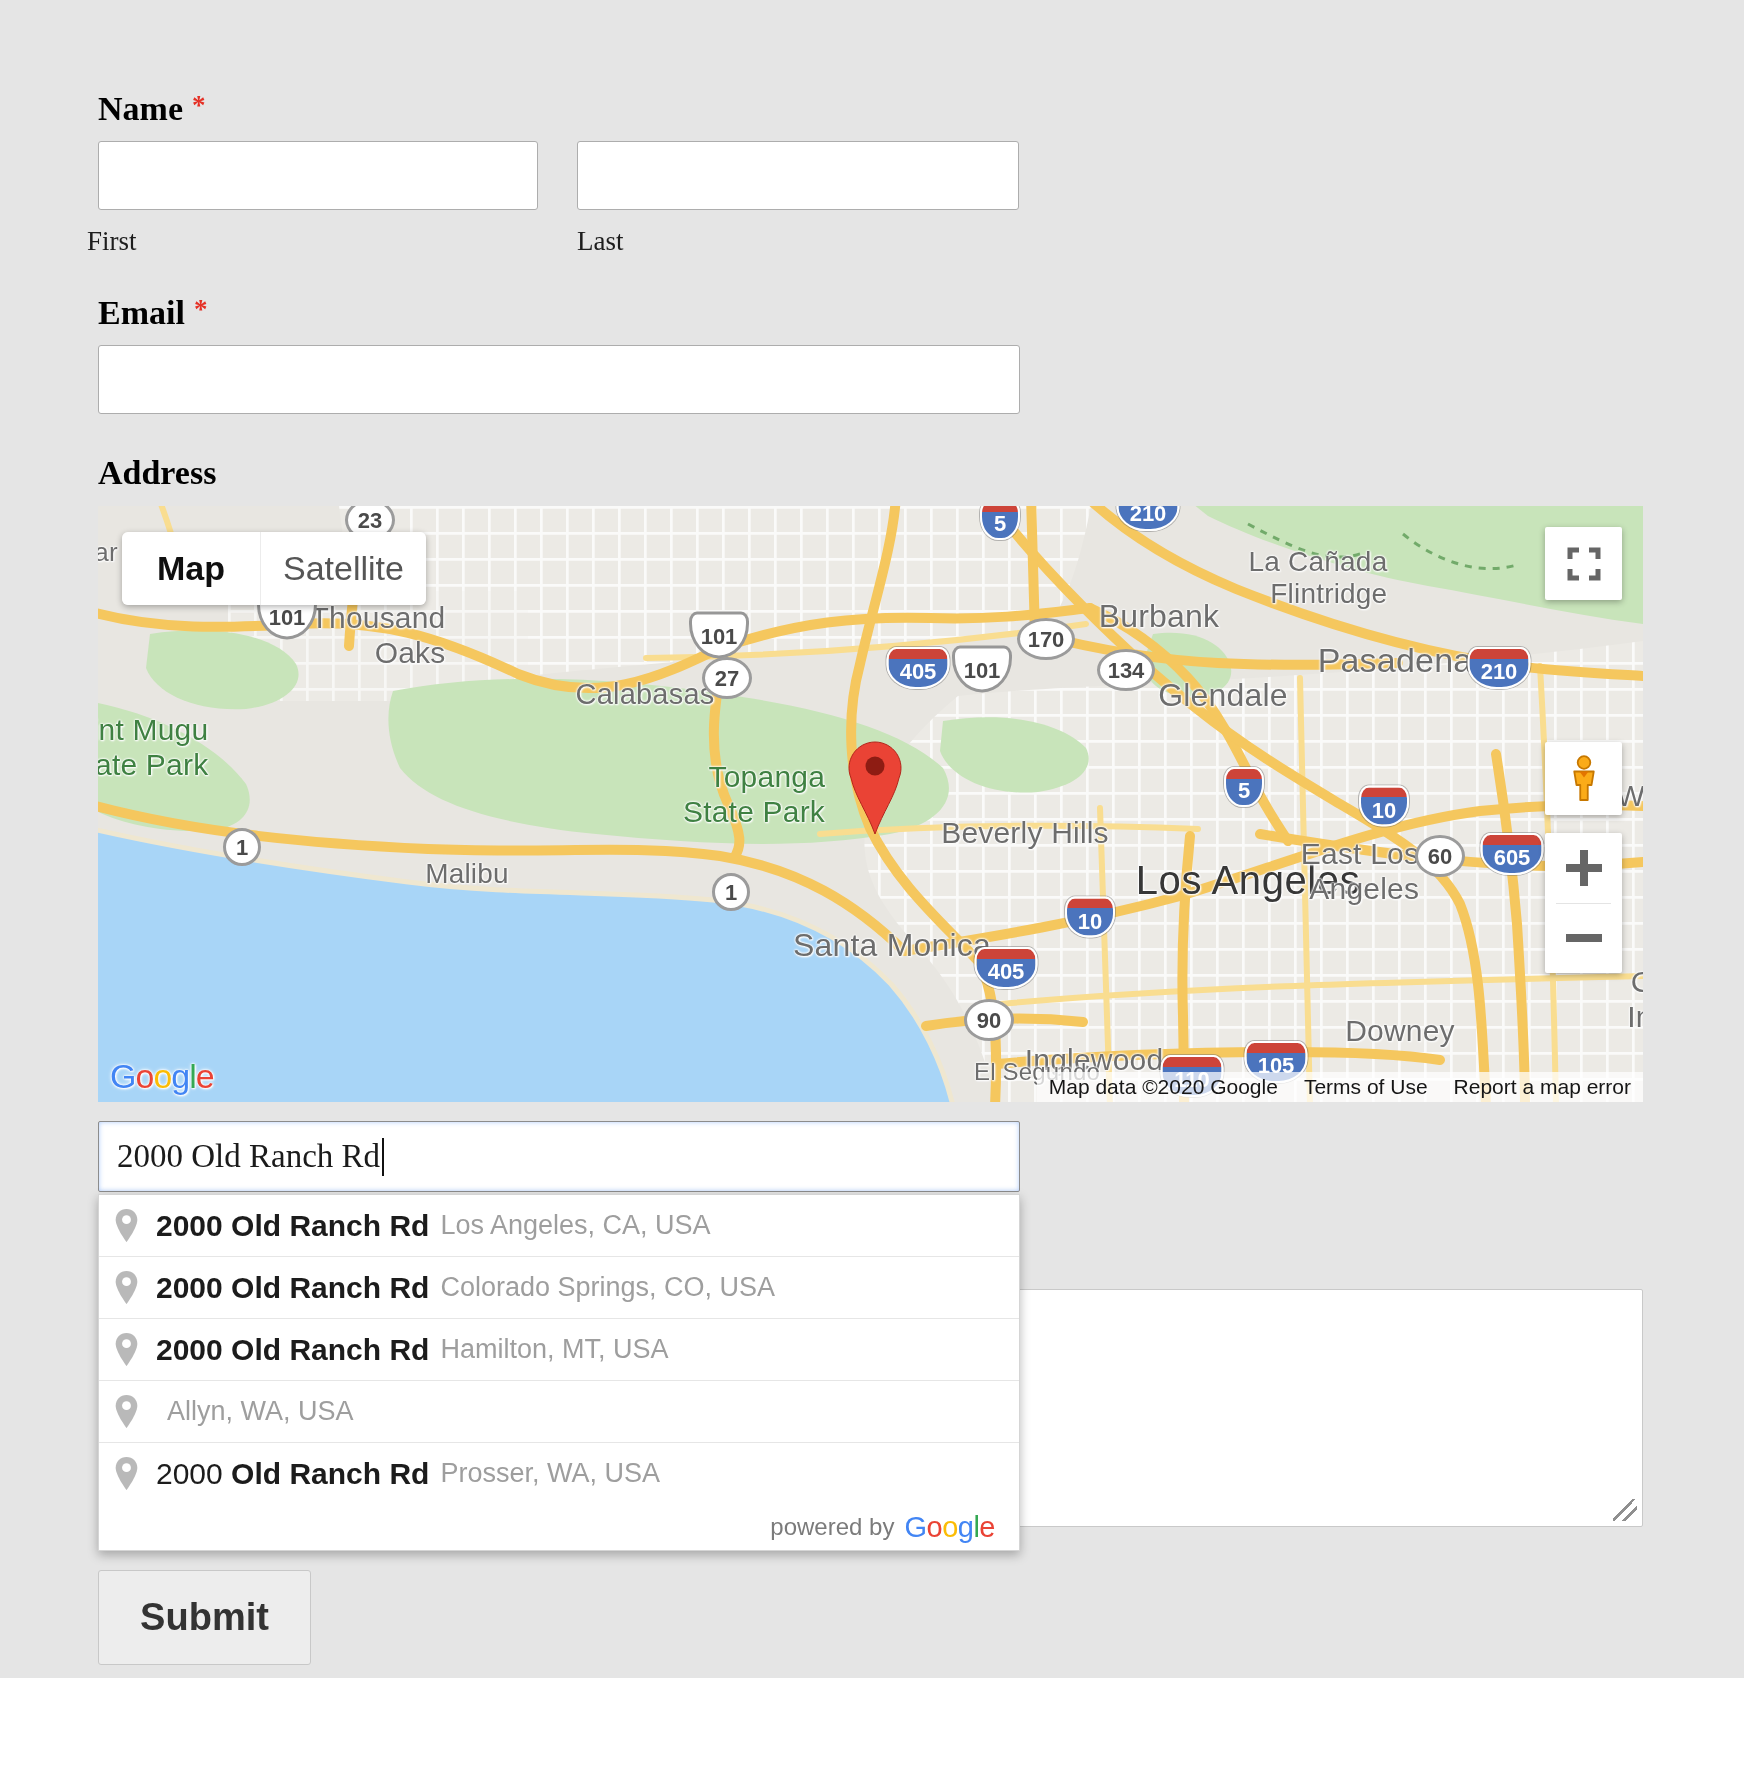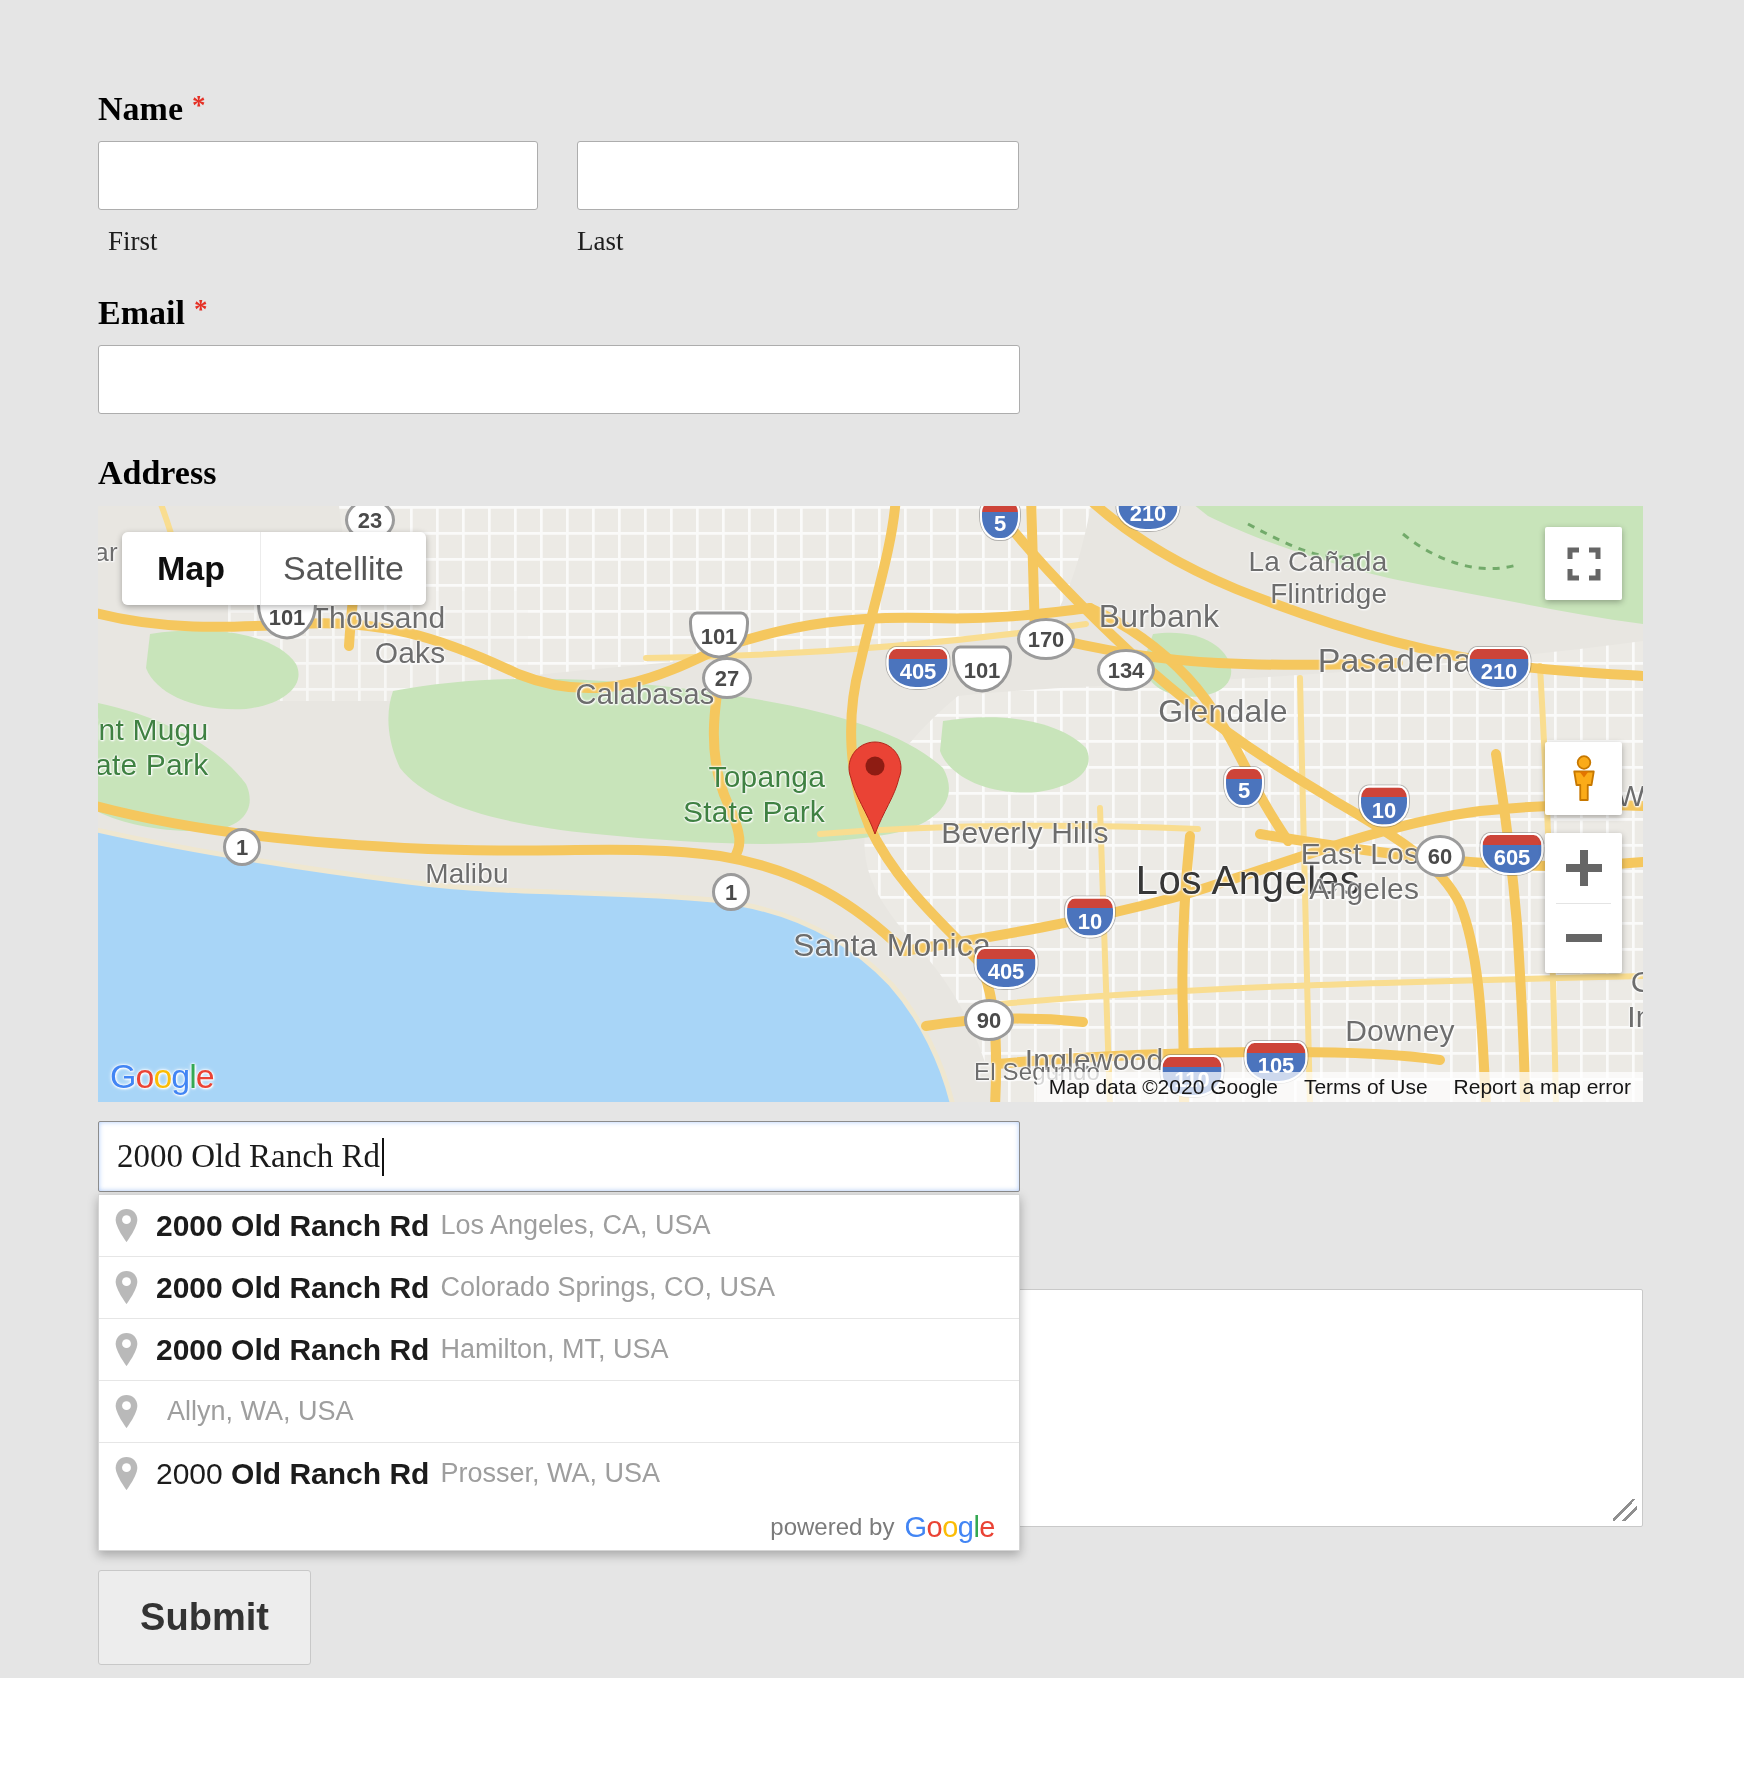--- a/index.html
+++ b/index.html
@@ -11,21 +11,21 @@
   #name-label{top:90px}
   #email-label{top:294px}
   #address-label{top:454px}
   .req{color:#e53025;font-size:27px;vertical-align:6px;margin-left:9px;font-weight:700;}
   .tinput{position:absolute;height:69px;border:1px solid #adadad;border-radius:3px;background:#fff;
           font:33px "Liberation Serif",serif;padding:0 16px;box-sizing:border-box;color:#222;}
   #first-input{left:98px;top:141px;width:440px}
   #last-input{left:577px;top:141px;width:442px}
   #email-input{left:98px;top:345px;width:922px}
   .sublabel{position:absolute;top:226px;font:27px "Liberation Serif",serif;color:#1d1d1d;}
-  #first-sub{left:108px}
+  #first-sub{left:87px}
   #last-sub{left:577px}
 
   
   .map{position:absolute;left:98px;top:506px;width:1545px;height:596px;background:#e8e6e1;
        overflow:hidden;cursor:grab;}
   .map-svg{position:absolute;left:0;top:0;}
   .mlabel{position:absolute;transform:translate(-50%,-50%);text-align:right;white-space:nowrap;
           color:#6d6d6d;line-height:1.16;letter-spacing:.2px;
           text-shadow:0 0 2px #fff,0 0 2px #fff,0 0 3px #fff,1px 1px 2px #fff;}
   .mlabel span{display:block}
@@ -218,21 +218,21 @@
         </div>
         <div class="mlabel city" style="left: 996px; top: 554px; font-size: 30px;">
           <span>Inglewood</span>
         </div>
         <div class="mlabel city" style="left: 891px; top: 566px; font-size: 24px; margin-left: 48px;">
           <span>El Segundo</span>
         </div>
         <div class="mlabel city" style="left: 1061px; top: 111px; font-size: 32px;">
           <span>Burbank</span>
         </div>
-        <div class="mlabel city" style="left: 1125px; top: 190px; font-size: 32px; margin-top: 16px;">
+        <div class="mlabel city" style="left: 1125px; top: 190px; font-size: 32px;">
           <span>Glendale</span>
         </div>
         <div class="mlabel city" style="left: 1297px; top: 155px; font-size: 34px;">
           <span>Pasadena</span>
         </div>
         <div class="mlabel city" style="left: 1220px; top: 72px; font-size: 28px;">
           <span>La Cañada</span>
           <span>Flintridge</span>
         </div>
         <div class="mlabel city-lg" style="left: 1150px; top: 374px; font-size: 40px;">

